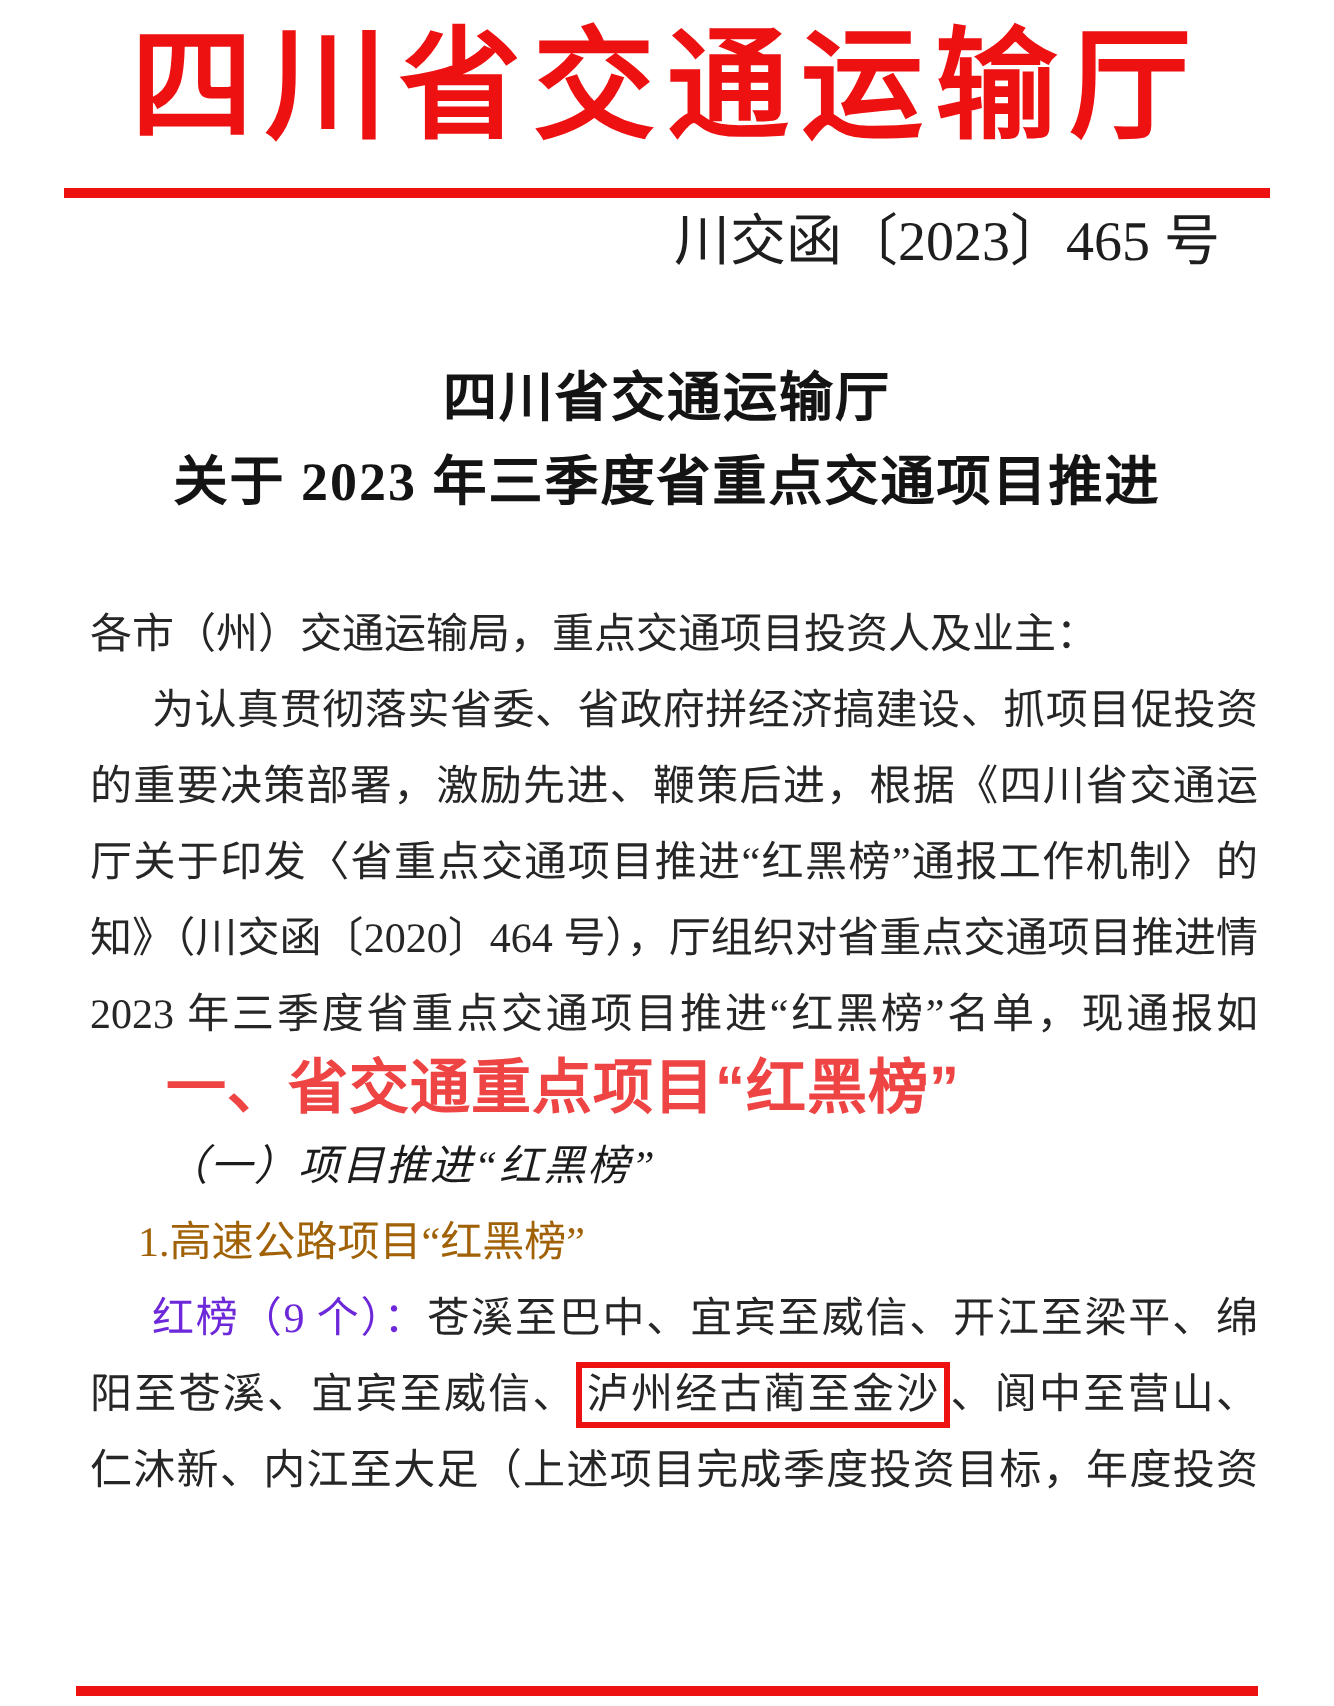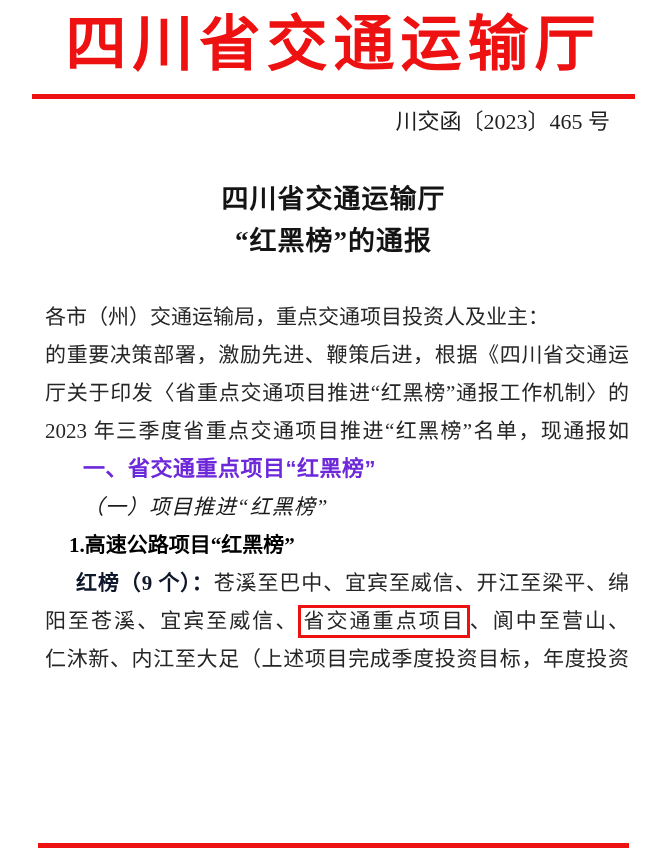--- a/index.html
+++ b/index.html
@@ -35,21 +35,21 @@
   .double-rule{
     margin:12px 32px 0 32px;
     height:2px;                       
     border-top:2px solid var(--accent);
     border-bottom:3px solid var(--accent);
   }
   .doc-number{
     margin-top:9px;
     padding-right:57px;
     text-align:right;
-    font-size:22px;
+    font-size:28px;
     line-height:27px;
     color:#1e1e1e;
   }
   
   .doc-title{
     margin-top:43px;
     text-align:center;
     font-weight:700;
     font-size:27px;
     line-height:42px;
@@ -71,37 +71,37 @@
     text-align-last:justify;
     overflow:hidden;
     max-height:38px;
   }
   .indent{text-indent:31px;}
   .indent-heading{text-indent:38px;}
   .indent-num{text-indent:24px;}
   .h-bold-sans{
     font-family:"Liberation Sans","DejaVu Sans",sans-serif;
     font-weight:700;
-    font-size:22px;
-    color:#6d28d9;
+    font-size:30px;
+    color:#ef4444;
     letter-spacing:0.5px;
   }
   .h-kai{
     font-style:italic;
     color:#1c1c1c;
     letter-spacing:1px;
     font-family:Liberation Serif, serif;
   }
   .h-bold-serif{
-    font-weight:700;
-    color:#000000;
+    font-weight:400;
+    color:#a16207;
   }
   .lead-bold{
-    font-weight:700;
-    color:#0f172a;
+    font-weight:400;
+    color:#6d28d9;
   }
   .red-box{
     border:3px solid var(--accent);
     padding:1px 2px 2px 2px;
   }
   
   .double-rule.bottom{
     position:absolute;
     left:38px;right:38px;bottom:5px;
     margin:0;
@@ -113,43 +113,45 @@
 <div class="page">
 
   <div class="banner">四川省交通运输厅</div>
 
   <div class="double-rule top"></div>
 
   <div class="doc-number">川交函〔2023〕465 号</div>
 
   <div class="doc-title">
     <div class="title-line">四川省交通运输厅</div>
-    <div class="title-line">“红黑榜”的通报</div>
+    <div class="title-line">关于 2023 年三季度省重点交通项目推进</div>
   </div>
 
   <div class="body-text">
 
     <div class="line">各市（州）交通运输局，重点交通项目投资人及业主：</div>
 
+    <div class="line fill indent">为认真贯彻落实省委、省政府拼经济搞建设、抓项目促投资</div>
     <div class="line fill">的重要决策部署，激励先进、鞭策后进，根据《四川省交通运输</div>
     <div class="line fill">厅关于印发〈省重点交通项目推进“红黑榜”通报工作机制〉的通</div>
+    <div class="line fill">知》（川交函〔2020〕464 号），厅组织对省重点交通项目推进情</div>
     <div class="line fill">2023 年三季度省重点交通项目推进“红黑榜”名单，现通报如下。</div>
 
     <div class="line h-bold-sans indent-heading">一、省交通重点项目“红黑榜”</div>
 
     <div class="line h-kai indent-heading">（一）项目推进“红黑榜”</div>
 
     <div class="line h-bold-serif indent-num">1.高速公路项目“红黑榜”</div>
 
     <div class="line fill indent">
       <span class="lead-bold">红榜（9 个）：</span><span>苍溪至巴中、宜宾至威信、开江至梁平、绵</span>
     </div>
 
     <div class="line fill">
-      <span>阳至苍溪、宜宾至威信、</span><span class="red-box">省交通重点项目</span><span>、阆中至营山、G4216</span>
+      <span>阳至苍溪、宜宾至威信、</span><span class="red-box">泸州经古蔺至金沙</span><span>、阆中至营山、G4216</span>
     </div>
 
     <div class="line fill">仁沐新、内江至大足（上述项目完成季度投资目标，年度投资达</div>
 
   </div>
 
   <div class="double-rule bottom"></div>
 
 </div>
 

